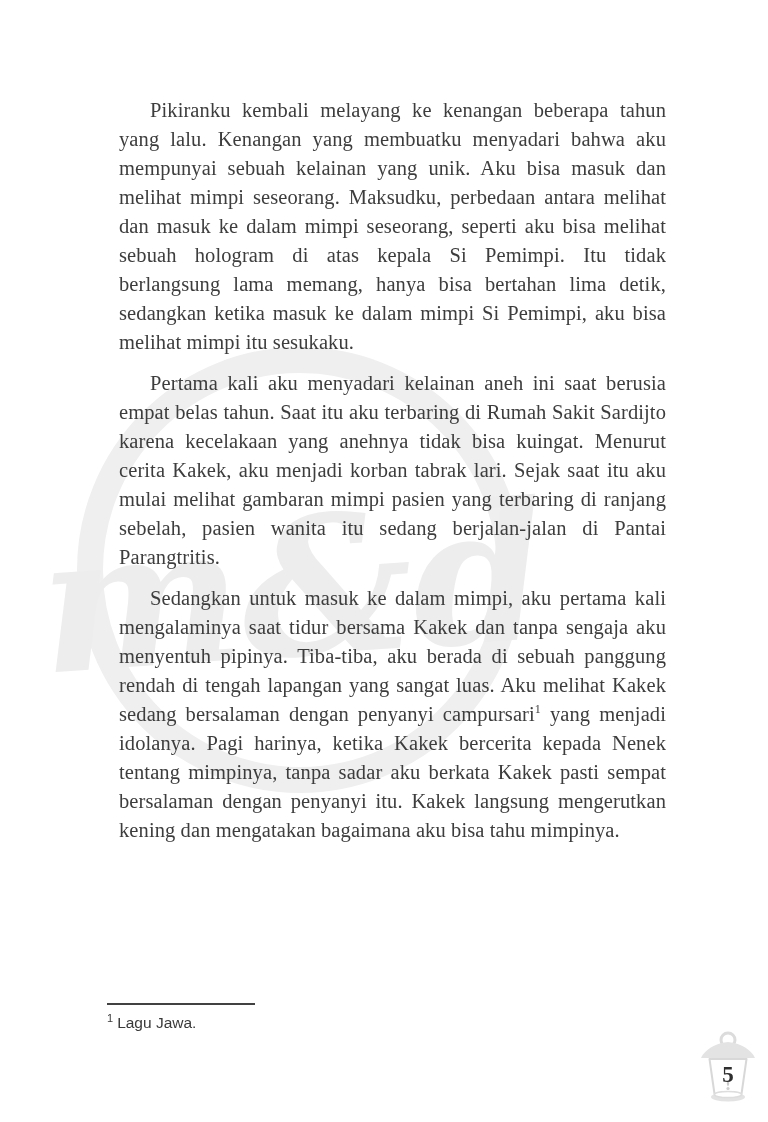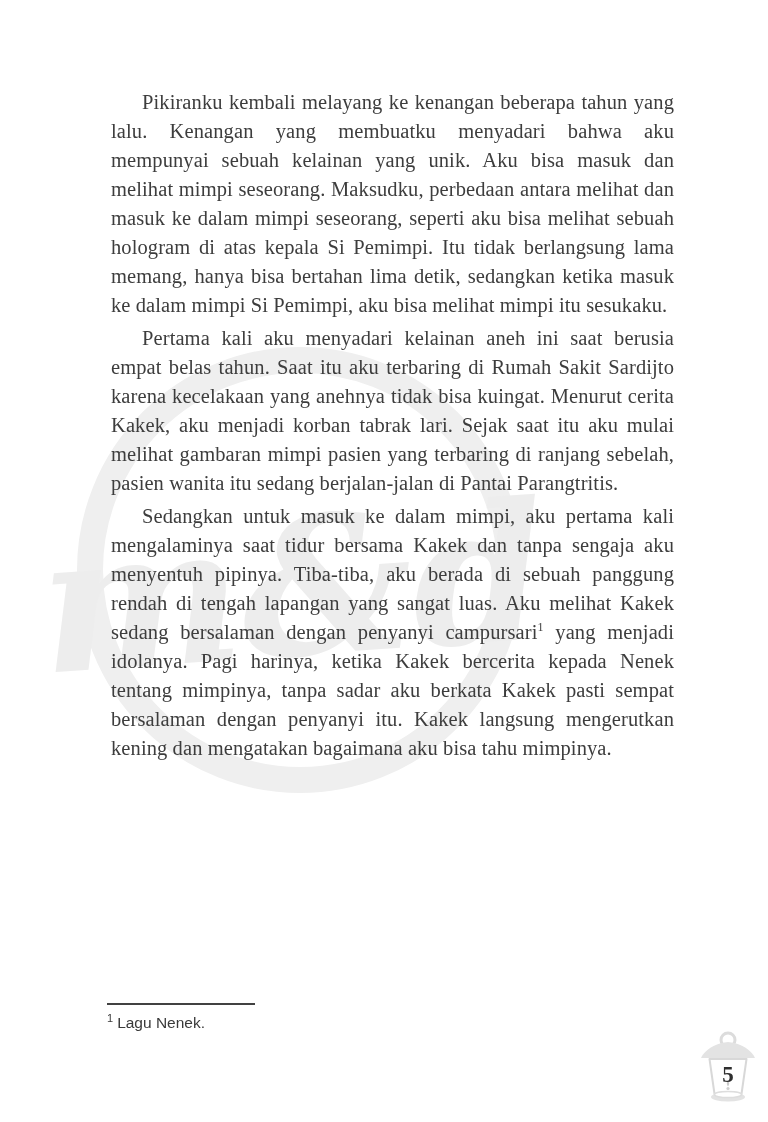--- a/index.html
+++ b/index.html
@@ -25,21 +25,21 @@
     position: absolute;
     left: 107px;
     top: 84px;
     width: 571px;
     font-size: 20.5px;
     line-height: 29px;
     color: #3d3d3d;
     text-align: justify;
     letter-spacing: 0.1px;
   }
-  .body-text p { margin: 4px; text-indent: 31px; }
+  .body-text p { margin: 12px; text-indent: 31px; }
   .body-text sup {
     font-size: 12px;
     line-height: 0;
     vertical-align: super;
   }
   .footnote-rule {
     position: absolute;
     left: 107px;
     top: 1003px;
     width: 148px;
@@ -92,21 +92,21 @@
   </svg>
 
   <div class="body-text">
     <p>Pikiranku kembali melayang ke kenangan beberapa tahun yang lalu. Kenangan yang membuatku menyadari bahwa aku mempunyai sebuah kelainan yang unik. Aku bisa masuk dan melihat mimpi seseorang. Maksudku, perbedaan antara melihat dan masuk ke dalam mimpi seseorang, seperti aku bisa melihat sebuah hologram di atas kepala Si Pemimpi. Itu tidak berlangsung lama memang, hanya bisa bertahan lima detik, sedangkan ketika masuk ke dalam mimpi Si Pemimpi, aku bisa melihat mimpi itu sesukaku.</p>
     <p>Pertama kali aku menyadari kelainan aneh ini saat berusia empat belas tahun. Saat itu aku terbaring di Rumah Sakit Sardijto karena kecelakaan yang anehnya tidak bisa kuingat. Menurut cerita Kakek, aku menjadi korban tabrak lari. Sejak saat itu aku mulai melihat gambaran mimpi pasien yang terbaring di ranjang sebelah, pasien wanita itu sedang berjalan-jalan di Pantai Parangtritis.</p>
     <p><span>Sedangkan untuk masuk ke dalam mimpi, aku pertama kali mengalaminya saat tidur bersama Kakek dan tanpa sengaja aku menyentuh pipinya. Tiba-tiba, aku berada di sebuah panggung rendah di tengah lapangan yang sangat luas. Aku melihat Kakek sedang bersalaman dengan penyanyi campursari</span><sup>1</sup><span> yang menjadi idolanya. Pagi harinya, ketika Kakek bercerita kepada Nenek tentang mimpinya, tanpa sadar aku berkata Kakek pasti sempat bersalaman dengan penyanyi itu. Kakek langsung mengerutkan kening dan mengatakan bagaimana aku bisa tahu mimpinya.</span></p>
   </div>
 
   <div class="footnote-rule"></div>
   <div class="footnote">
-    <sup>1</sup><span>Lagu Nenek.</span>
+    <sup>1</sup><span>Lagu Jawa.</span>
   </div>
 
   <div class="lantern">
     <svg width="58" height="84" viewBox="0 0 58 84" xmlns="http://www.w3.org/2000/svg" aria-hidden="true">
 
       <circle cx="29" cy="10" r="7" fill="none" stroke="#dcdcdc" stroke-width="3"></circle>
 
       <path d="M29 12 C15 13 5 21 2 28 L56 28 C53 21 43 13 29 12 Z" fill="#e3e3e3"></path>
 
       <path d="M10.5 29 L15.5 64 L42.5 64 L47.5 29 Z" fill="#ffffff" stroke="#d8d8d8" stroke-width="2" stroke-linejoin="round"></path>

